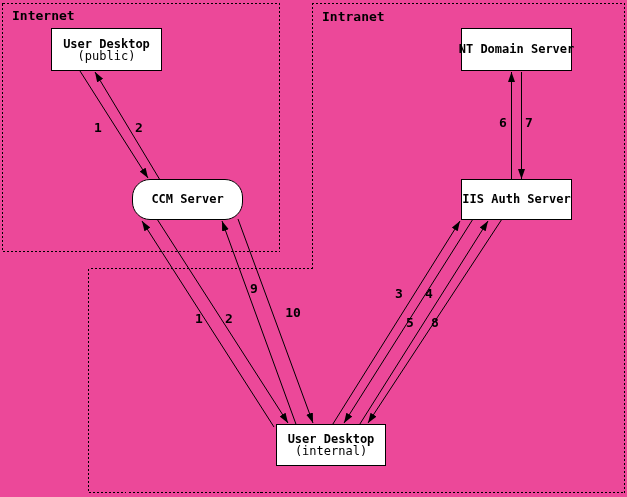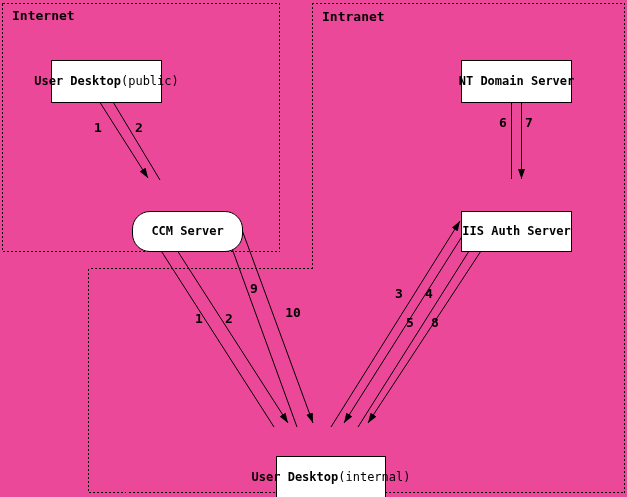--- a/index.html
+++ b/index.html
@@ -15,24 +15,23 @@
   .region-label{
     position:absolute;
     font-size:13px;font-weight:bold;line-height:14px;
     white-space:nowrap;
   }
   .node{
     position:absolute;
     box-sizing:border-box;
     border:1.5px solid #000;
     background:#ffffff;
-    display:flex;flex-direction:row;
+    display:flex;flex-direction:column;
     align-items:center;justify-content:center;
     text-align:center;
-    margin-top:32px;
   }
   .node .nl{
     font-size:12px;font-weight:bold;line-height:13px;white-space:nowrap;
   }
   .node .ns{
     font-size:12px;font-weight:normal;line-height:11px;white-space:nowrap;
   }
   .num{
     position:absolute;
     transform:translate(-50%,-50%);

